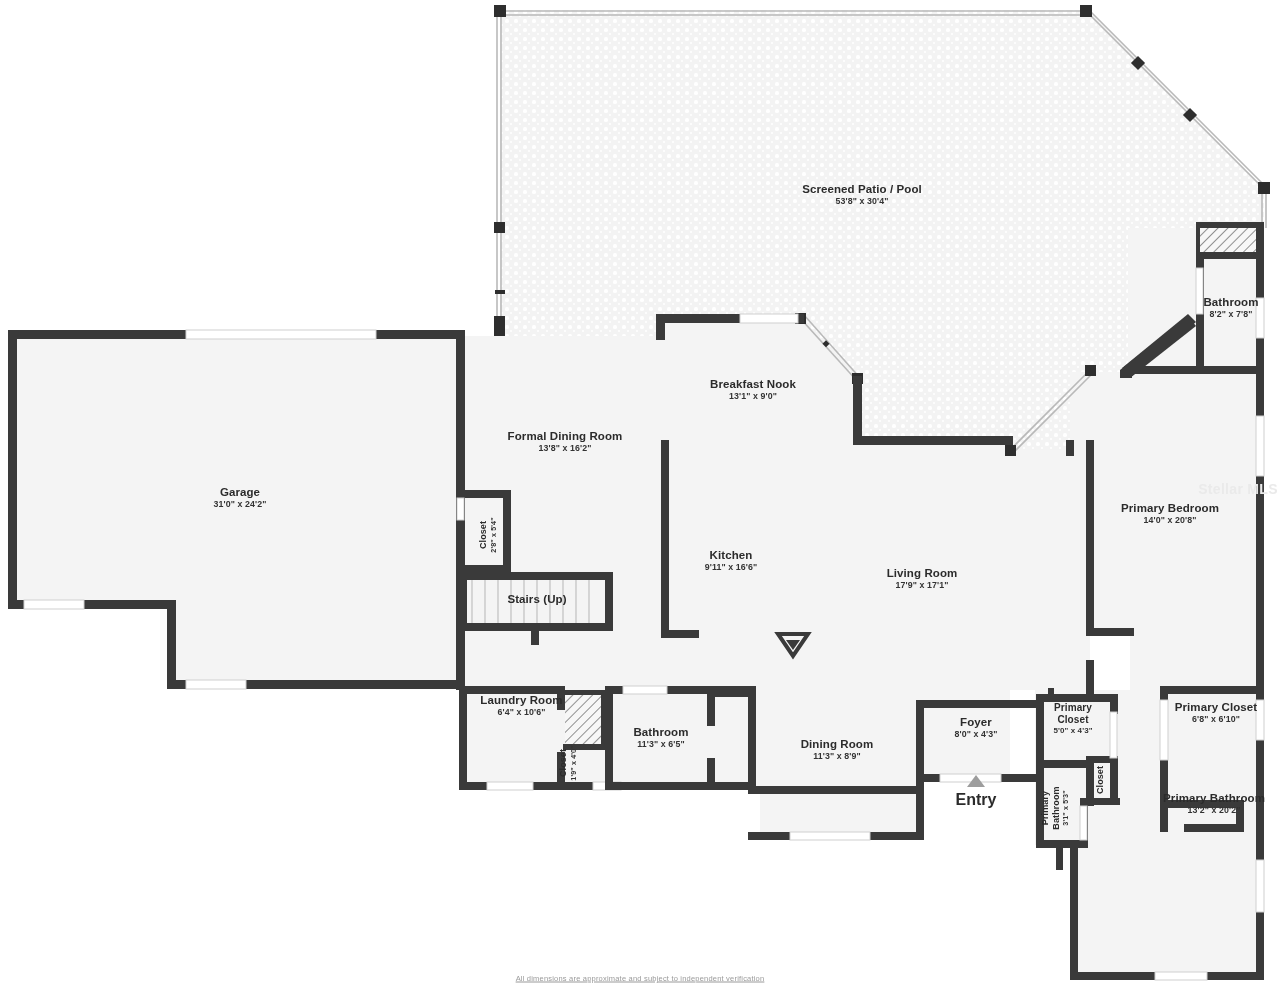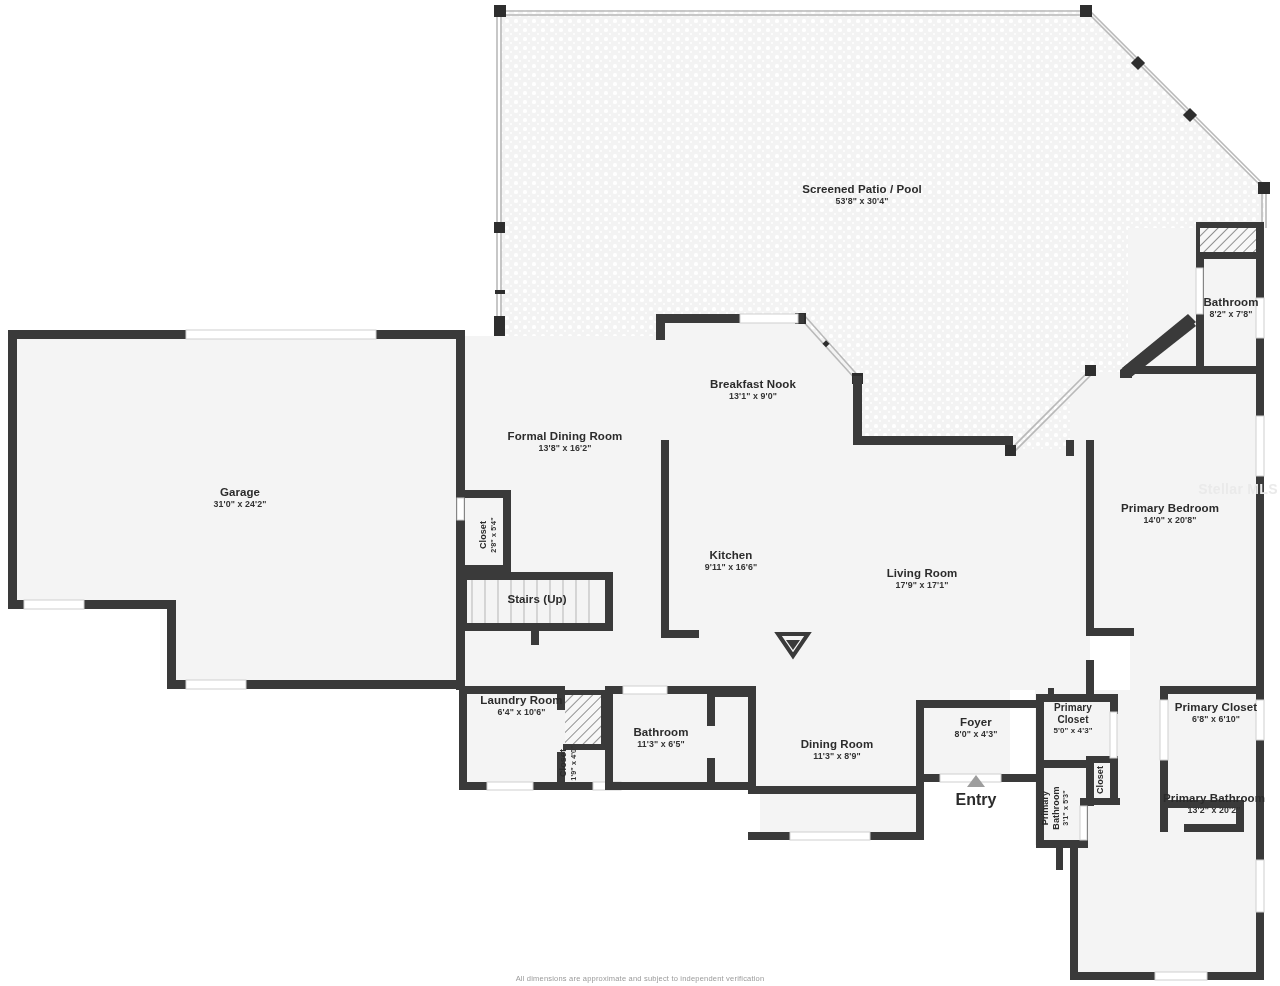--- a/index.html
+++ b/index.html
@@ -68,20 +68,21 @@
   }
   .footer-note {
     position: absolute;
     left: 50%;
     top: 978px;
     transform: translate(-50%, -50%);
     font-size: 7.5px;
     color: #9a9a9a;
     letter-spacing: 0.2px;
     white-space: nowrap;
+    text-decoration: underline;
   }
   .watermark {
     position: absolute;
     left: 1238px;
     top: 489px;
     transform: translate(-50%, -50%);
     font-size: 14px;
     font-weight: bold;
     color: #eaeaea;
     letter-spacing: 0.3px;

